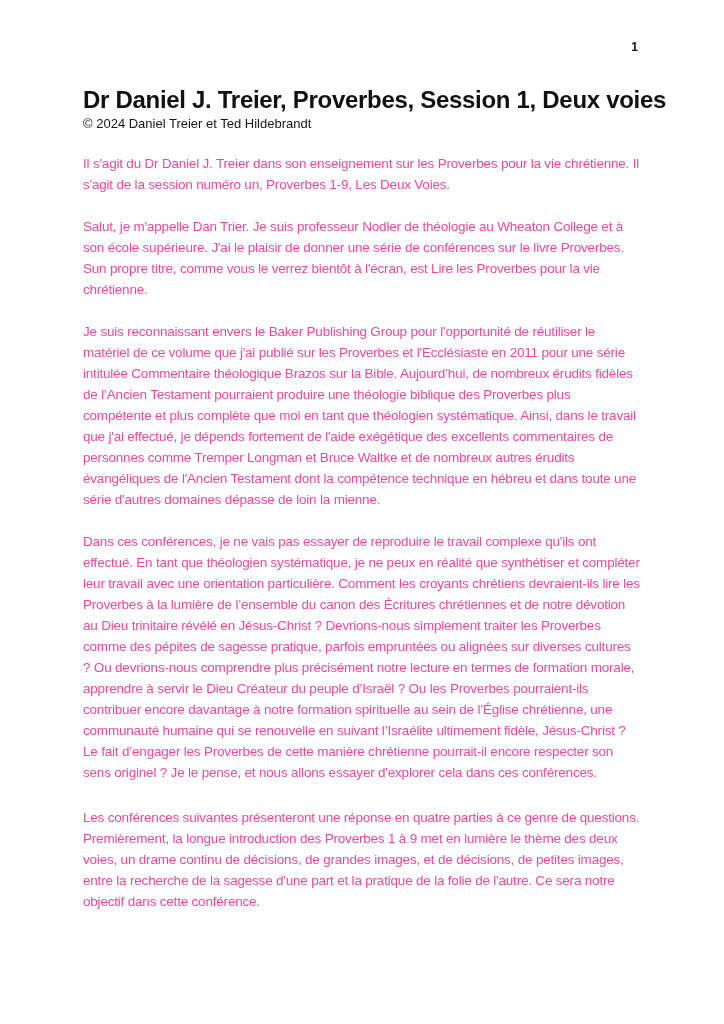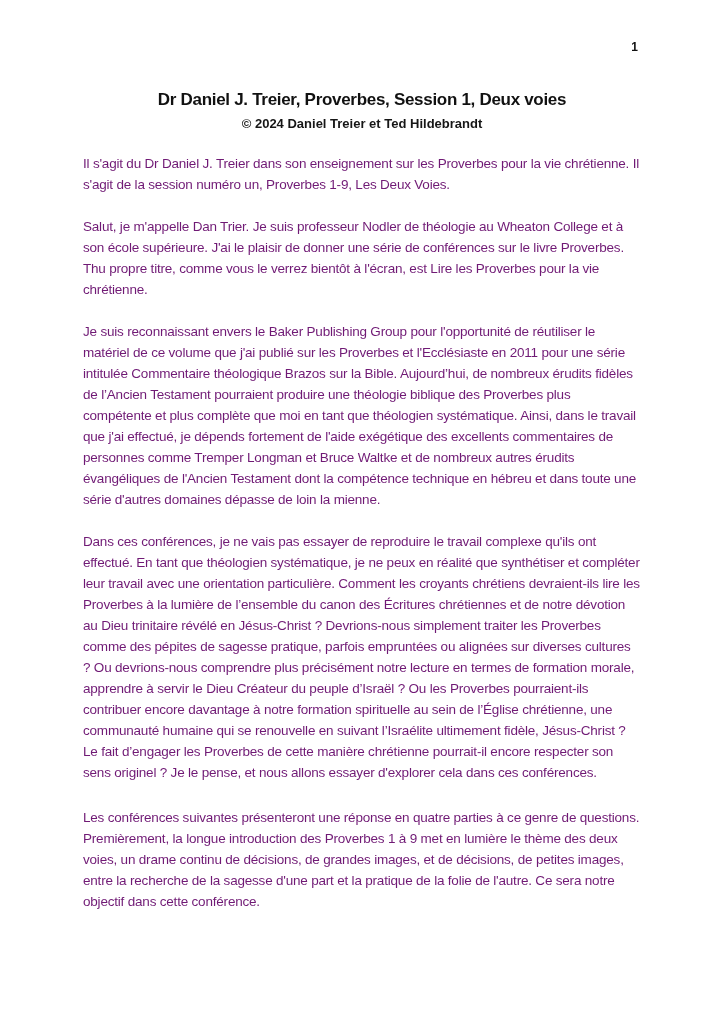--- a/index.html
+++ b/index.html
@@ -26,62 +26,62 @@
     color: #111111;
   }
   .content {
     position: absolute;
     left: 83px;
     top: 88px;
     width: 558px;
   }
   .doc-title {
     text-align: center;
-    font-size: 17px;
+    font-size: 24px;
     line-height: 23px;
     font-weight: 700;
     letter-spacing: -0.3px;
     margin: 0 0 5px 0;
     color: #111111;
     white-space: nowrap;
   }
   .doc-copyright {
-    text-align: center;
+    text-align: left;
     font-size: 13px;
     line-height: 16px;
-    font-weight: 700;
+    font-weight: 400;
     margin: 0 0 21px 0;
     color: #161616;
   }
   .body-text p {
     font-size: 13.5px;
     line-height: 21px;
     letter-spacing: -0.2px;
     font-weight: 400;
     margin: 0 0 21px 0;
     text-align: left;
-    color: #701a75;
+    color: #ec4899;
   }
   .body-text p:last-child {
     margin-bottom: 0;
     margin-top: 24px;
   }
 </style>
 </head>
 <body>
 
 <div class="page">
   <div class="page-number">1</div>
 
   <div class="content">
     <h1 class="doc-title">Dr Daniel J. Treier, Proverbes, Session 1, Deux voies</h1>
 
     <div class="doc-copyright">© 2024 Daniel Treier et Ted Hildebrandt</div>
 
     <div class="body-text">
       <p>Il s'agit du Dr Daniel J. Treier dans son enseignement sur les Proverbes pour la vie chrétienne. Il s'agit de la session numéro un, Proverbes 1-9, Les Deux Voies.</p>
-      <p>Salut, je m'appelle Dan Trier. Je suis professeur Nodler de théologie au Wheaton College et à son école supérieure. J'ai le plaisir de donner une série de conférences sur le livre Proverbes. Thu propre titre, comme vous le verrez bientôt à l'écran, est Lire les Proverbes pour la vie chrétienne.</p>
+      <p>Salut, je m'appelle Dan Trier. Je suis professeur Nodler de théologie au Wheaton College et à son école supérieure. J'ai le plaisir de donner une série de conférences sur le livre Proverbes. Sun propre titre, comme vous le verrez bientôt à l'écran, est Lire les Proverbes pour la vie chrétienne.</p>
       <p>Je suis reconnaissant envers le Baker Publishing Group pour l'opportunité de réutiliser le matériel de ce volume que j'ai publié sur les Proverbes et l'Ecclésiaste en 2011 pour une série intitulée Commentaire théologique Brazos sur la Bible. Aujourd’hui, de nombreux érudits fidèles de l’Ancien Testament pourraient produire une théologie biblique des Proverbes plus compétente et plus complète que moi en tant que théologien systématique. Ainsi, dans le travail que j'ai effectué, je dépends fortement de l'aide exégétique des excellents commentaires de personnes comme Tremper Longman et Bruce Waltke et de nombreux autres érudits évangéliques de l'Ancien Testament dont la compétence technique en hébreu et dans toute une série d'autres domaines dépasse de loin la mienne.</p>
       <p>Dans ces conférences, je ne vais pas essayer de reproduire le travail complexe qu'ils ont effectué. En tant que théologien systématique, je ne peux en réalité que synthétiser et compléter leur travail avec une orientation particulière. Comment les croyants chrétiens devraient-ils lire les Proverbes à la lumière de l’ensemble du canon des Écritures chrétiennes et de notre dévotion au Dieu trinitaire révélé en Jésus-Christ ? Devrions-nous simplement traiter les Proverbes comme des pépites de sagesse pratique, parfois empruntées ou alignées sur diverses cultures ? Ou devrions-nous comprendre plus précisément notre lecture en termes de formation morale, apprendre à servir le Dieu Créateur du peuple d’Israël ? Ou les Proverbes pourraient-ils contribuer encore davantage à notre formation spirituelle au sein de l’Église chrétienne, une communauté humaine qui se renouvelle en suivant l’Israélite ultimement fidèle, Jésus-Christ ? Le fait d’engager les Proverbes de cette manière chrétienne pourrait-il encore respecter son sens originel ? Je le pense, et nous allons essayer d'explorer cela dans ces conférences.</p>
       <p>Les conférences suivantes présenteront une réponse en quatre parties à ce genre de questions. Premièrement, la longue introduction des Proverbes 1 à 9 met en lumière le thème des deux voies, un drame continu de décisions, de grandes images, et de décisions, de petites images, entre la recherche de la sagesse d'une part et la pratique de la folie de l'autre. Ce sera notre objectif dans cette conférence.</p>
     </div>
   </div>
 </div>
 
 </body></html>

